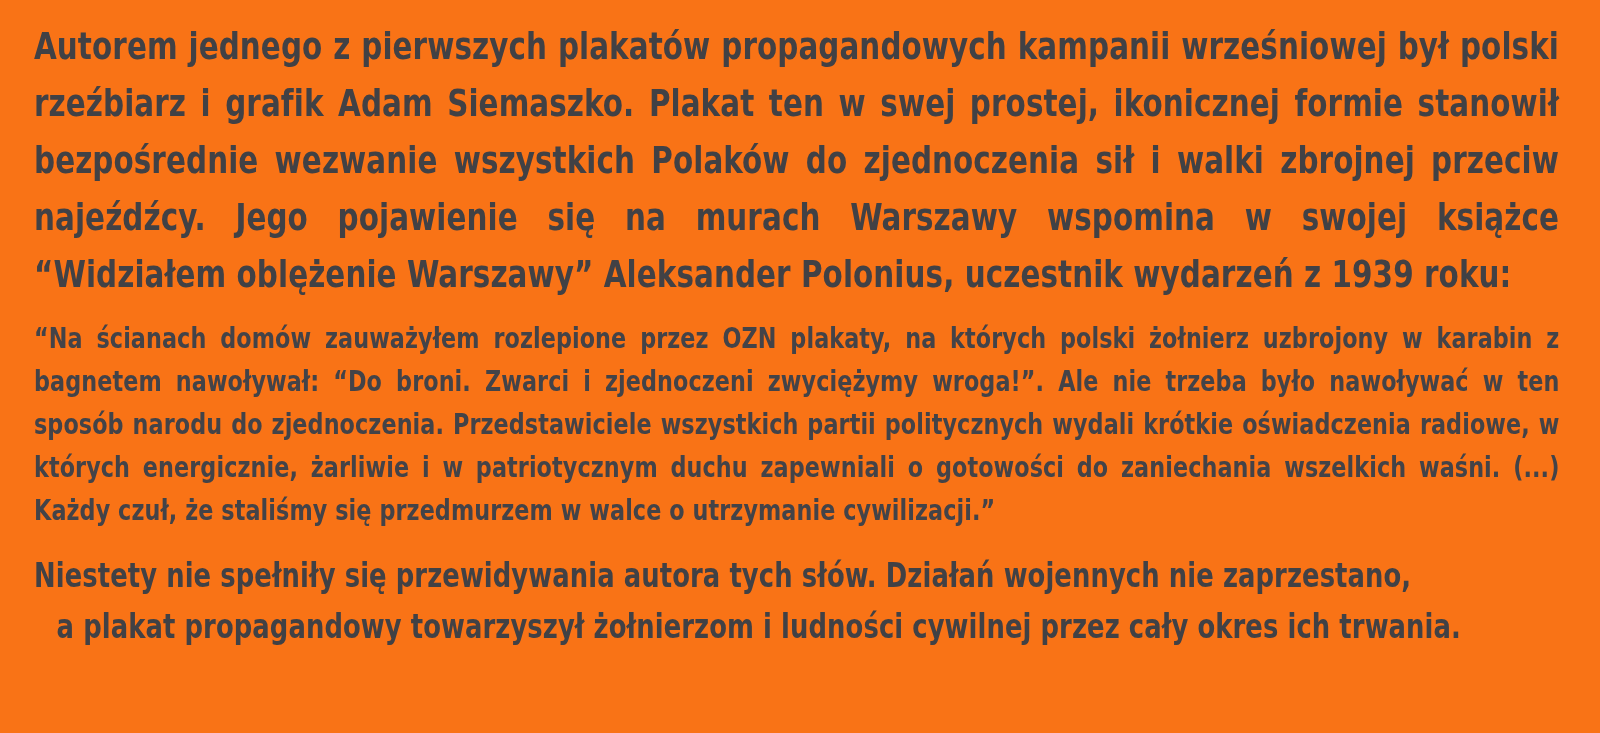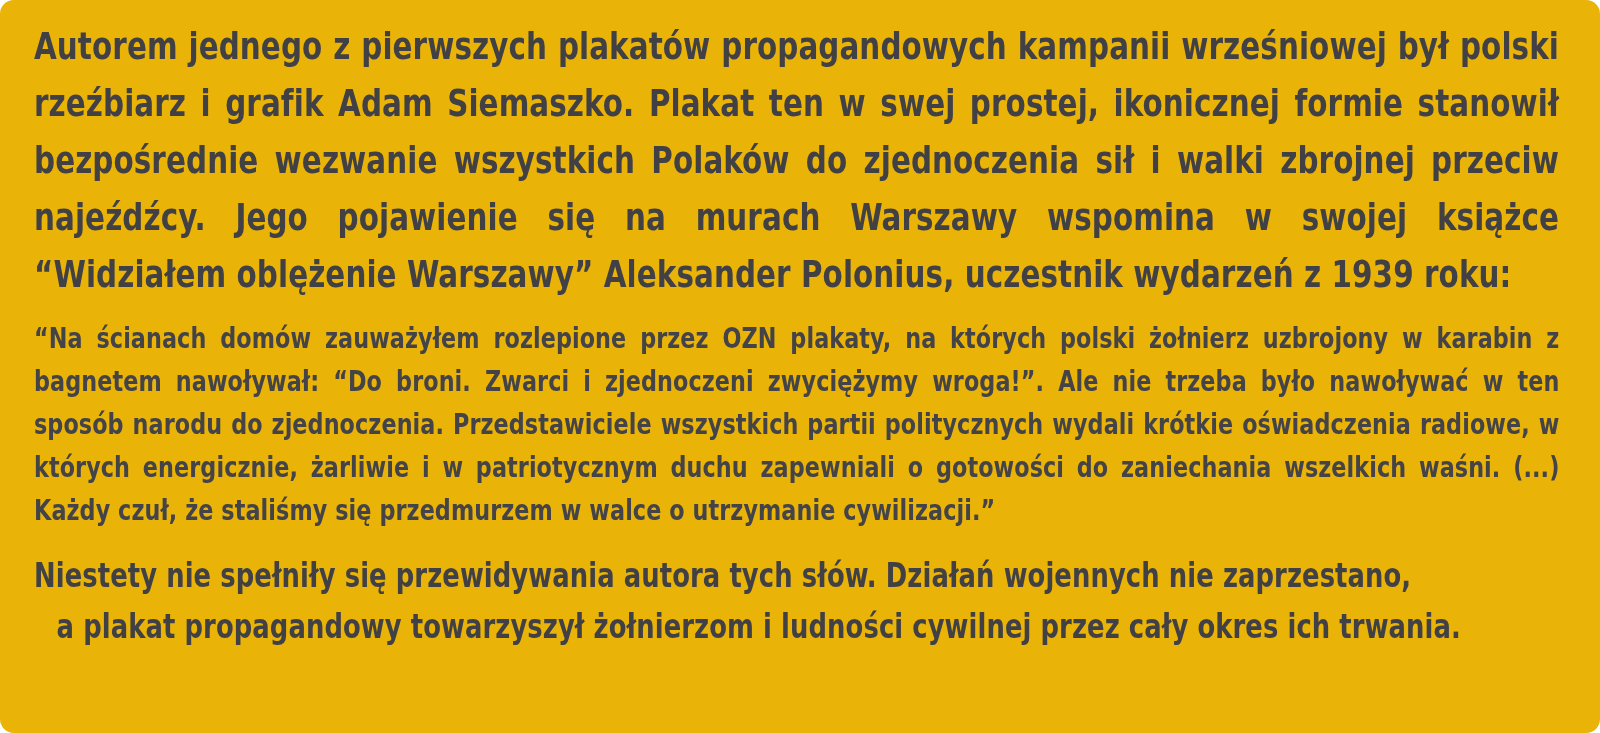--- a/index.html
+++ b/index.html
@@ -12,23 +12,22 @@
     height: 733px;
     overflow: hidden;
     font-family: "DejaVu Sans", sans-serif;
   }
 
   .page {
     box-sizing: border-box;
     width: 1600px;
     height: 733px;
     padding: 18px 40px 10px 34px;
-    background: #eab308;
+    background: #f97316;
     color: #3a3a3c;
-    border-radius: 14px;
   }
 
   
   .para {
     font-family: "DejaVu Sans Condensed", "Liberation Sans Narrow", "Liberation Sans", sans-serif;
     font-weight: bold;
     color: #414145;
     text-align: justify;
     text-justify: inter-word;
     letter-spacing: 0.1px;

